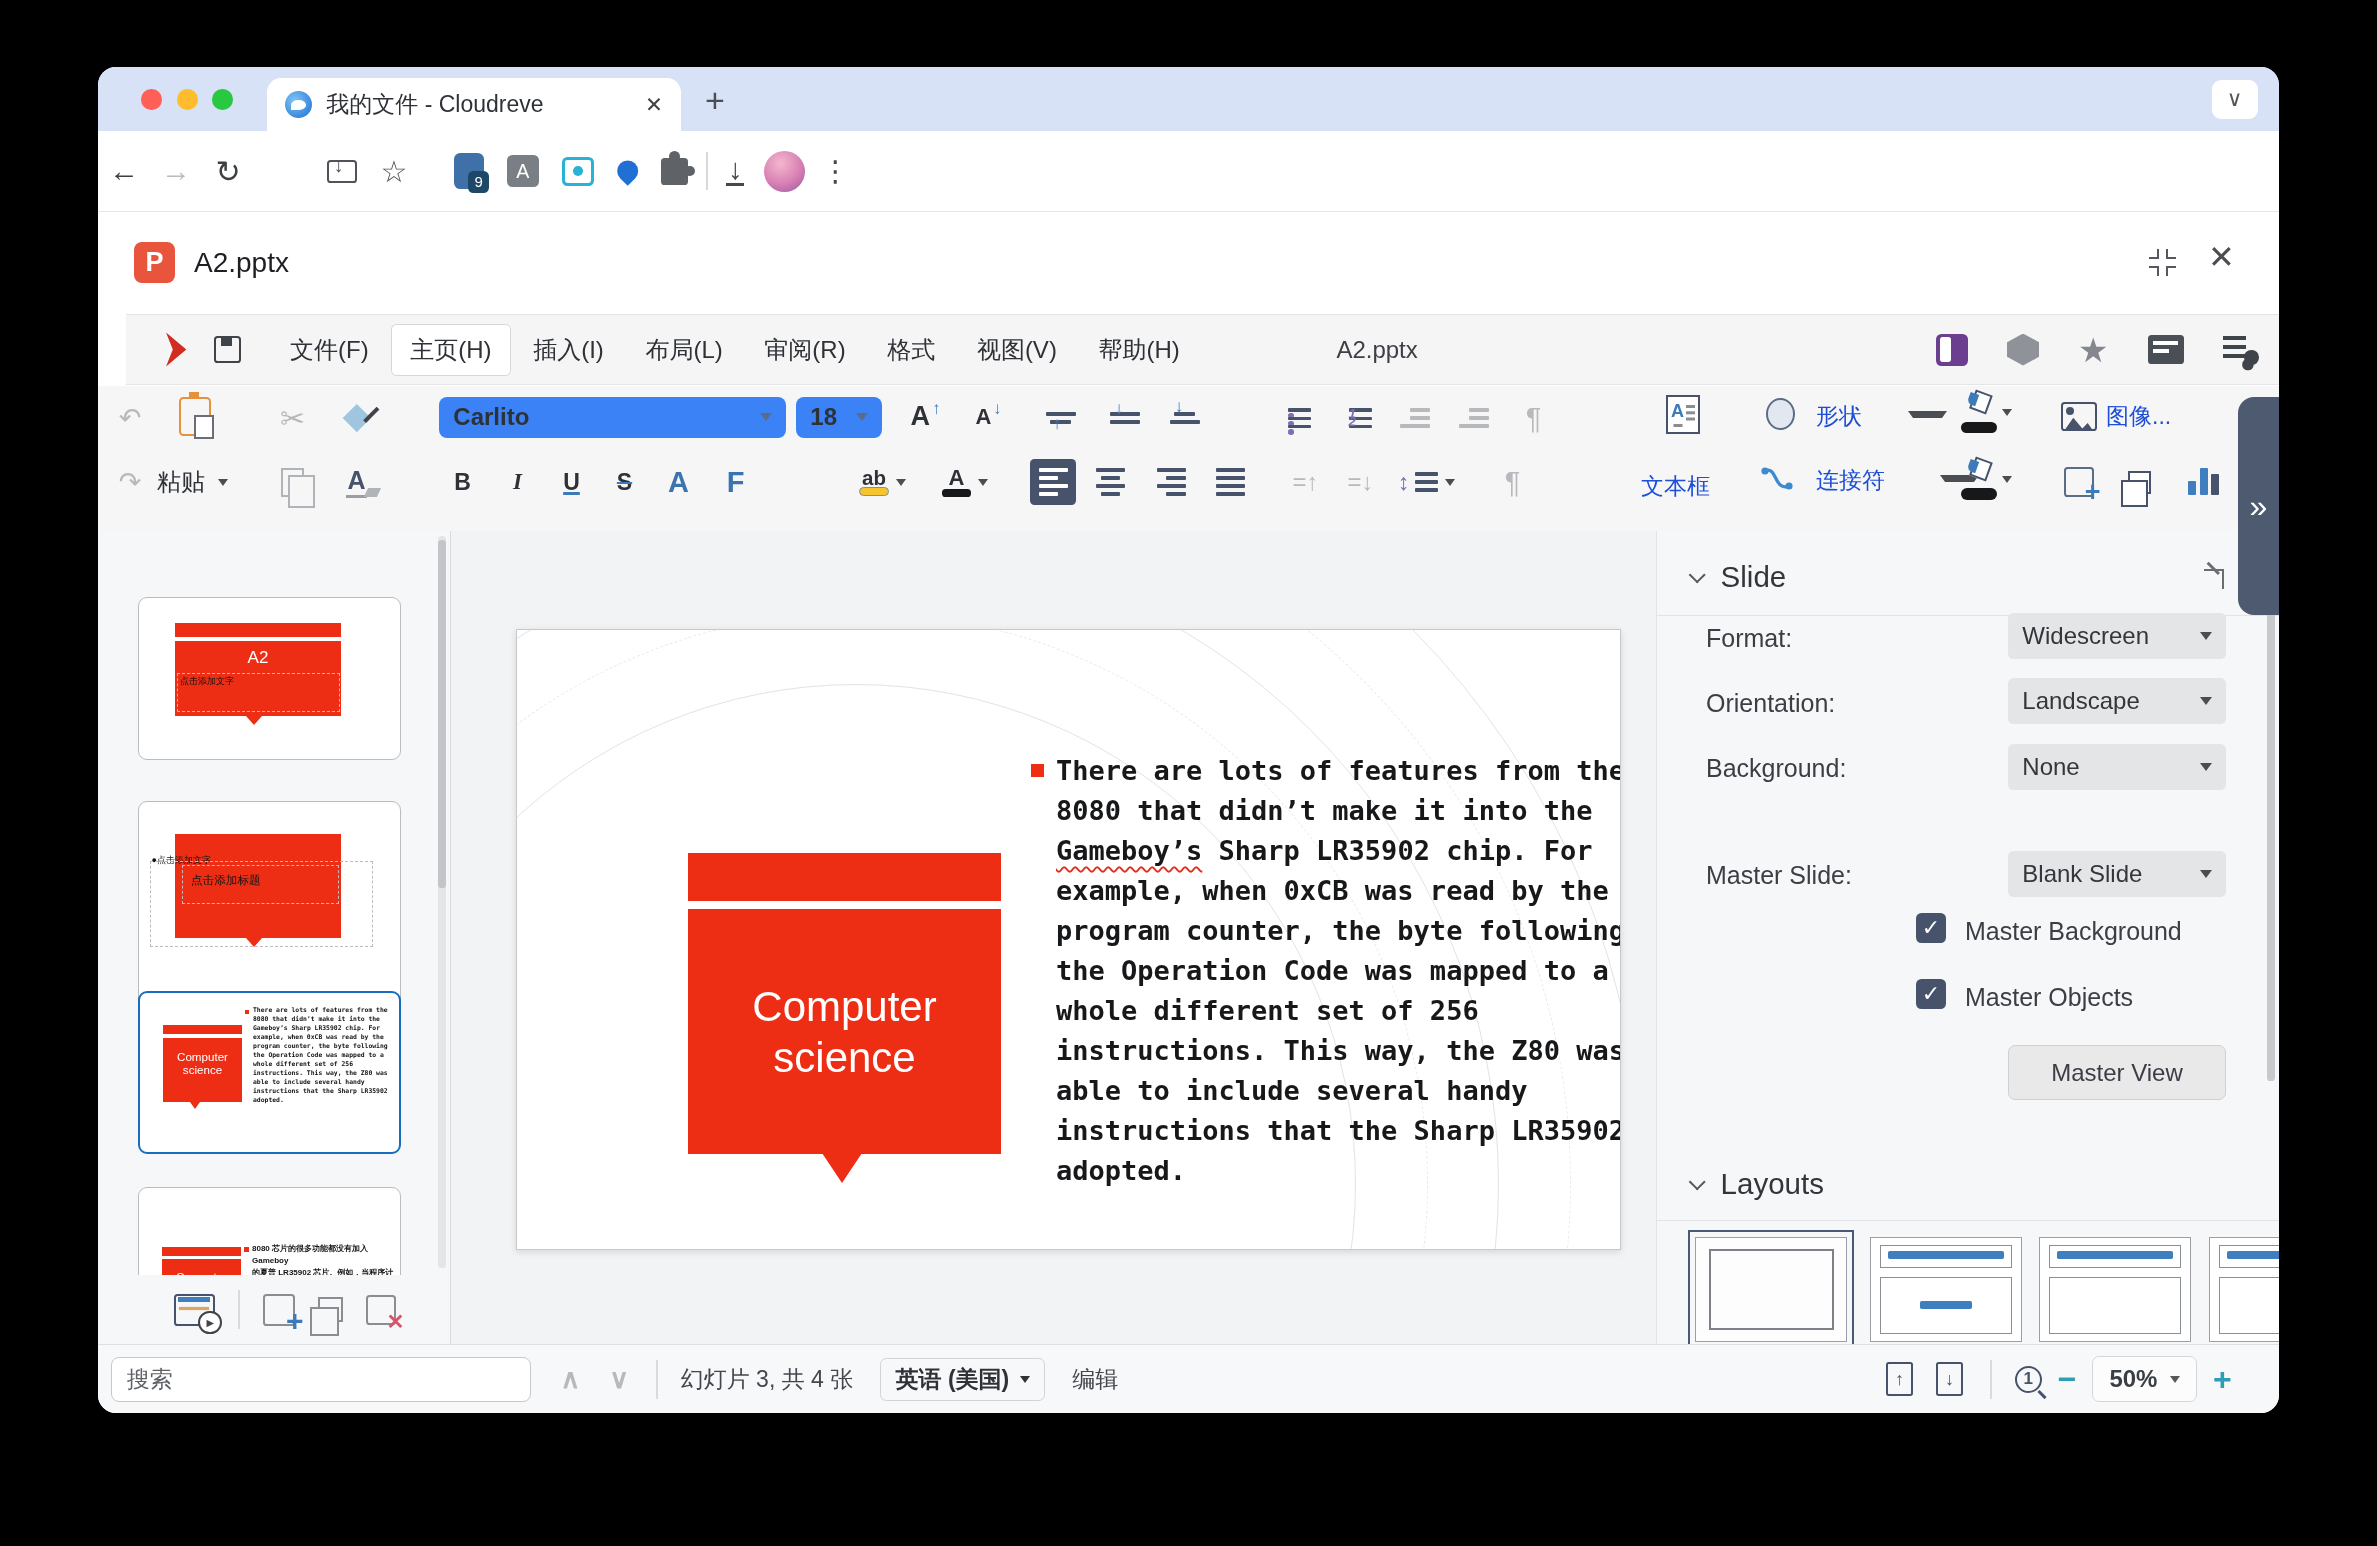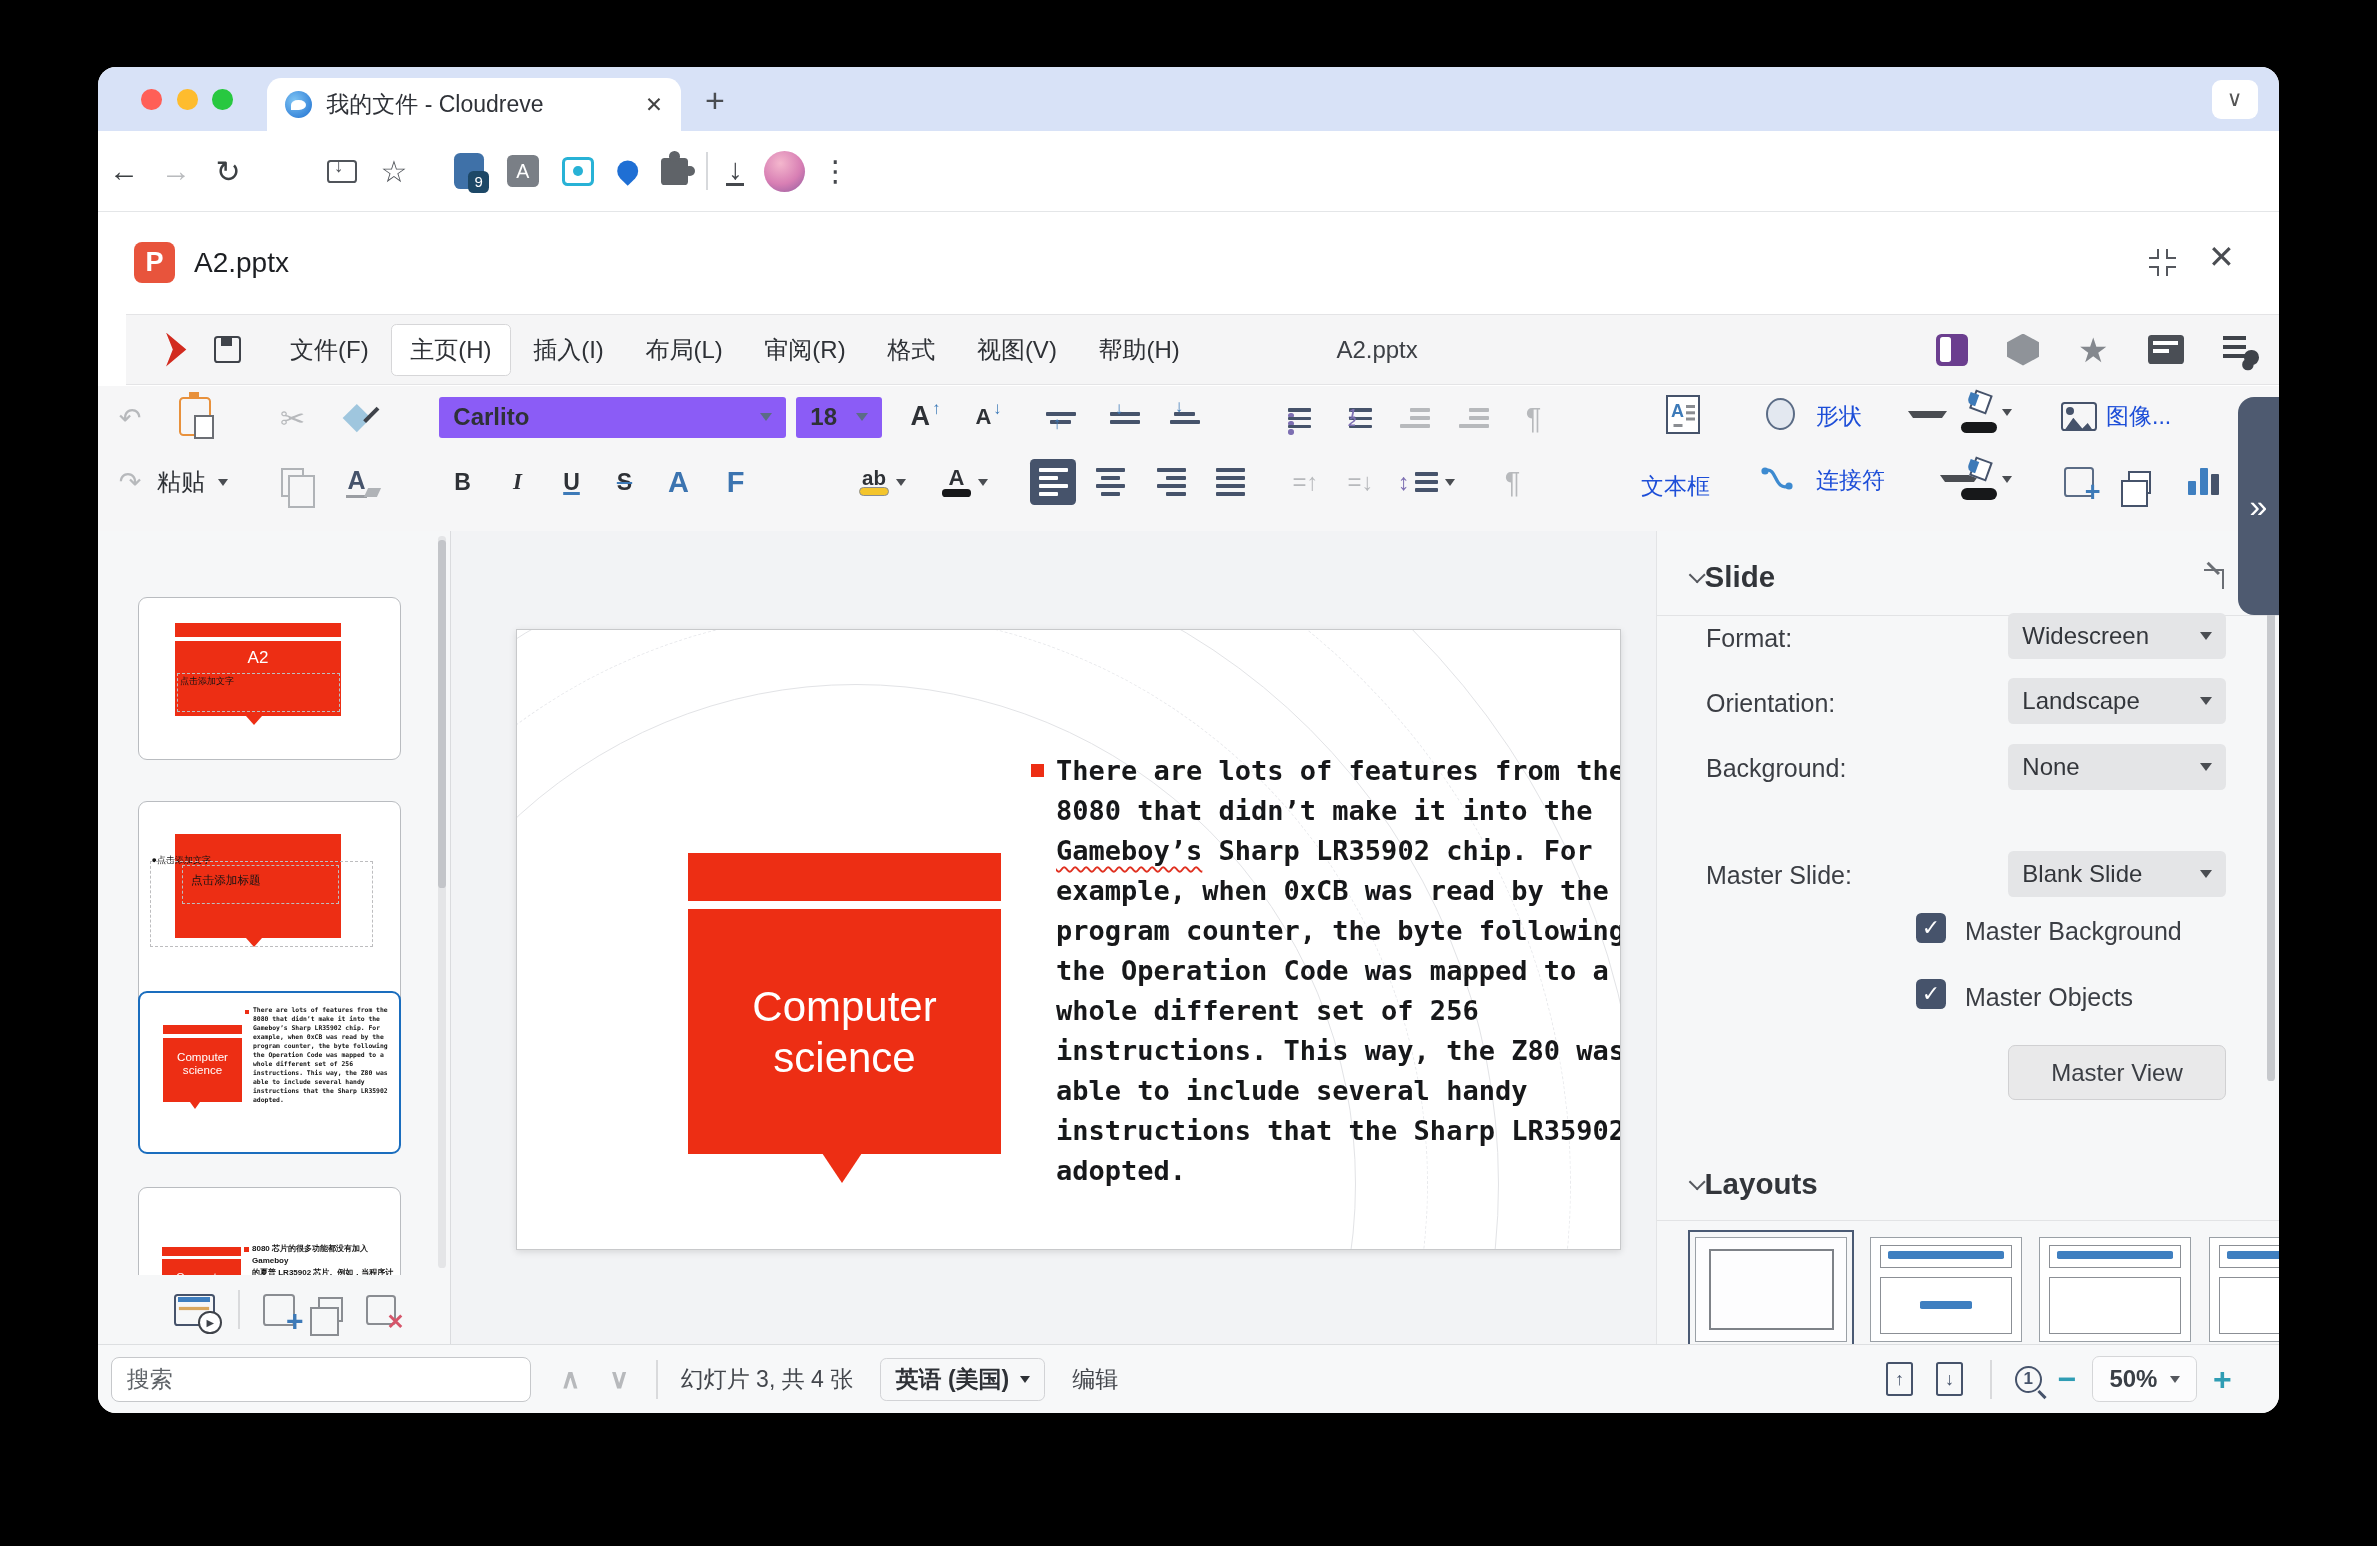--- a/index.html
+++ b/index.html
@@ -79,21 +79,21 @@
   .mi-about { width:36px; height:30px; position:relative; }
   .mi-about::before { content:""; position:absolute; left:0; top:1.8px; width:23px; height:3.6px; background:#3f434a; box-shadow:0 9px 0 #3f434a, 0 18px 0 #3f434a; }
   .mi-about::after { content:""; position:absolute; right:0; bottom:0; width:14.3px; height:14.3px; border-radius:50%; background:#3f434a; box-shadow:-3.6px 7.1px 0 -1.8px #3f434a; }
 
   
   .ribbon { position:absolute; left:0; top:319px; width:100%; height:146px; background:#f6f6f7; border-bottom:0.9px solid #dfe0e2; }
   .ti { position:absolute; height:46px; min-width:39px; display:flex; align-items:center; justify-content:center; font-size:27px; color:#46536b; font-style:normal; }
   .gray { color:#b7b9bc !important; }
   .caret { width:0; height:0; border-left:6.3px solid transparent; border-right:6.3px solid transparent; border-top:8px solid #4a4d52; display:inline-block; margin-left:9px; }
   .caret.sm { border-left-width:5.4px; border-right-width:5.4px; border-top-width:7.1px; }
-  .combo { background:#8b5cf6; border-radius:3px; display:flex; align-items:center; padding:0 14.3px; font-size:24px; font-weight:bold; color:#2e3136; justify-content:space-between; }
+  .combo { background:#3b82f6; border-radius:8px; display:flex; align-items:center; padding:0 14.3px; font-size:24px; font-weight:bold; color:#2e3136; justify-content:space-between; }
   .clip-ic { width:32px; height:39px; border:2.7px solid #e8913c; border-radius:4.5px; position:relative; }
   .clip-ic::before { content:""; position:absolute; left:8px; top:-6.3px; width:10.7px; height:7.1px; background:#e8913c; }
   .clip-ic::after { content:""; position:absolute; right:-5.4px; bottom:-5.4px; width:16px; height:19.6px; background:#fff; border:2.2px solid #6b6e74; }
   .copy-ic { width:23px; height:29px; border:2.2px solid #b0b3b7; position:relative; }
   .copy-ic::after { content:""; position:absolute; left:5.4px; top:5.4px; width:23px; height:29px; border:2.2px solid #b0b3b7; background:#f6f6f7; }
   .brush-ic { width:19.6px; height:19.6px; background:#9fc6de; transform:rotate(45deg); position:relative; }
   .brush-ic::after { content:""; position:absolute; left:16px; top:-12.5px; width:3.6px; height:19.6px; background:#3f434a; transform:rotate(0deg); }
   .clear-ic { font-size:25px; font-weight:bold; color:#46536b; border-bottom:3.6px solid #9a9da2; position:relative; padding:0 1.8px; }
   .clear-ic::after { content:""; position:absolute; right:-10.7px; bottom:-1.8px; width:12.5px; height:9px; background:#b0b3b7; transform:skewX(-25deg); }
   .bars { display:flex; flex-direction:column; gap:4.5px; }
@@ -161,21 +161,21 @@
   .arc { position:absolute; border:1.3px solid #e2e3e6; border-radius:50%; }
   .arc.dash { border-style:dashed; border-color:#e8e9ec; }
   .callout-bar { position:absolute; background:var(--red); }
   .callout-box { position:absolute; background:var(--red); color:#fff; display:flex; align-items:center; justify-content:center; text-align:center; white-space:pre-line; }
   .callout-tail { position:absolute; width:0; height:0; }
   .slide-bullet { position:absolute; background:var(--red); }
   .slide-body { position:absolute; font-family:"DejaVu Sans Mono", monospace; font-weight:bold; color:#17181a; white-space:pre-wrap; }
   .sp { text-decoration:underline; text-decoration-style:wavy; text-decoration-color:#e03020; text-decoration-thickness:1.8px; text-underline-offset:6.3px; }
 
   .rightpanel { position:absolute; left:1558px; top:0; width:623px; height:813px; background:#f6f7f8; border-left:0.9px solid #e3e4e6; overflow:hidden; }
-  .sec-head { position:absolute; display:flex; align-items:center; font-size:29.5px; color:#32353a; font-weight:700; }
+  .sec-head { position:absolute; display:flex; align-items:center; gap:16px; font-size:29.5px; color:#32353a; font-weight:400; }
   .chev { width:11.6px; height:11.6px; border-left:2.7px solid #55585e; border-bottom:2.7px solid #55585e; transform:rotate(-45deg) translateY(-2.7px); }
   .popout { position:absolute; left:547px; top:38px; width:19.6px; height:19.6px; border-top:2.7px solid #6a6e74; border-right:2.7px solid #6a6e74; }
   .popout::after { content:""; position:absolute; right:1.8px; top:1.8px; width:16px; height:2.7px; background:#6a6e74; transform:rotate(45deg); transform-origin:right top; }
   .hdiv { position:absolute; left:0; width:100%; height:0.9px; background:#e2e3e5; }
   .fieldlabel { position:absolute; left:49px; font-size:25px; color:#3b3e44; }
   .dropdown { position:absolute; left:351px; width:218px; height:46px; background:#e4e5e7; border-radius:5.4px; display:flex; align-items:center; justify-content:space-between; padding:0 14.3px; font-size:24px; color:#33363b; font-weight:500; }
   .cb { position:absolute; left:259px; width:30px; height:30px; background:#46536b; border-radius:5.4px; color:#fff; font-size:22px; display:flex; align-items:center; justify-content:center; }
   .cb-label { position:absolute; left:308px; font-size:25px; color:#3b3e44; }
   .mv-btn { position:absolute; left:351px; top:1011px; width:218px; height:55px; background:#e9e9ea; border:0.9px solid #d0d0d2; border-radius:7.1px; font-size:24px; color:#3b3e44; display:flex; align-items:center; justify-content:center; }
   .rp-scroll { position:absolute; left:610px; top:7.1px; width:8px; height:543px; background:#c7c9cd; border-radius:3.6px; }

